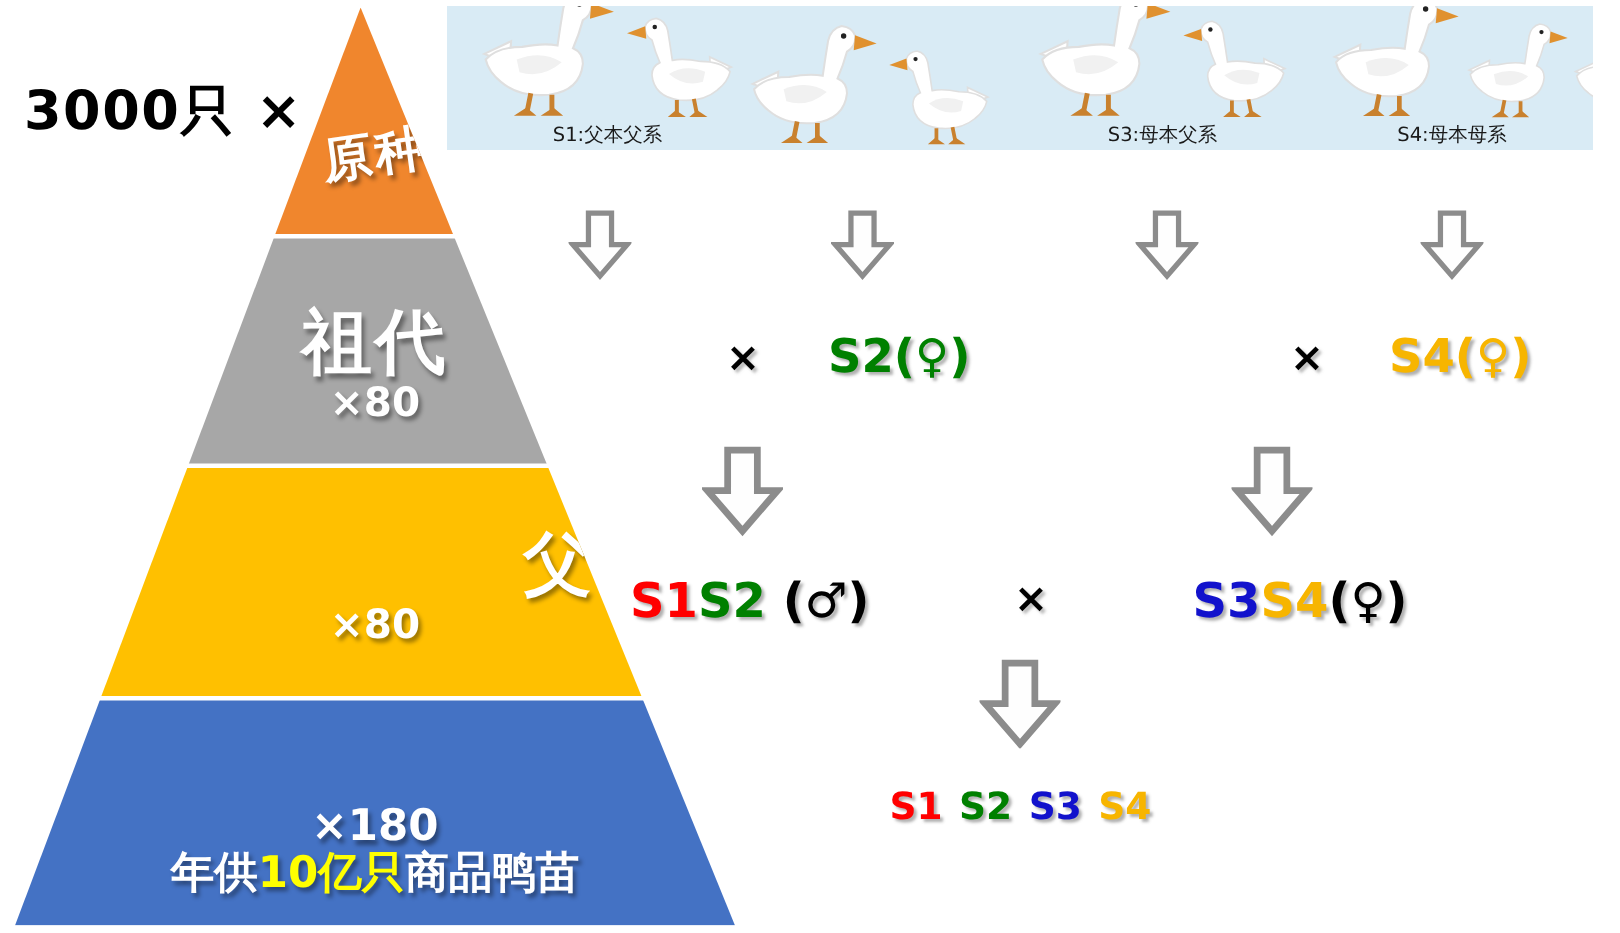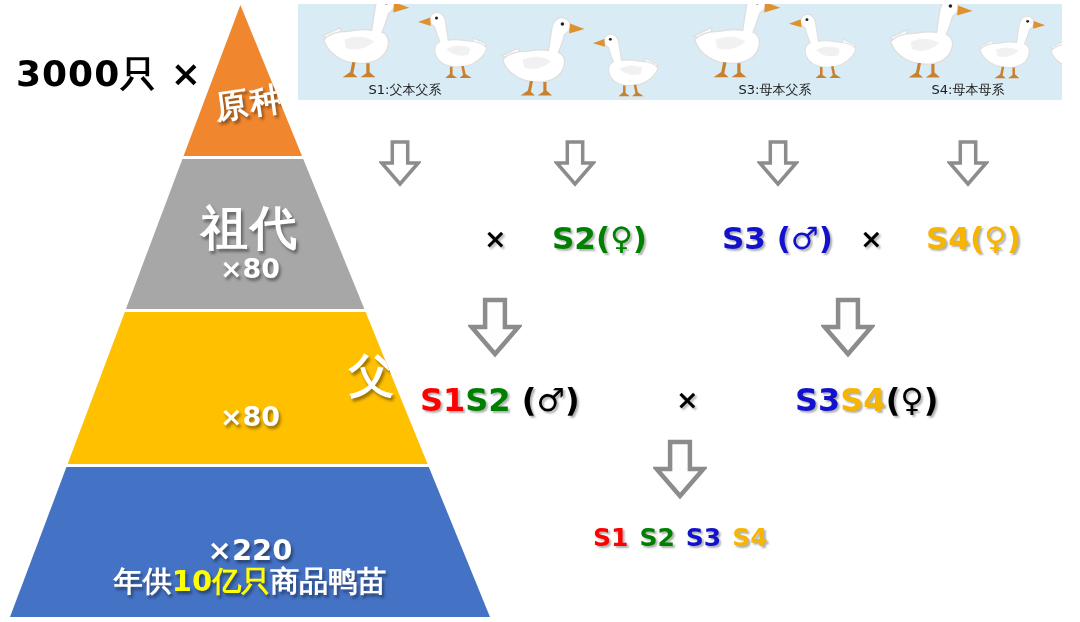--- a/index.html
+++ b/index.html
@@ -120,21 +120,21 @@
     <div class="band band-0" style="background: rgb(240, 134, 45);"></div>
     <div class="band band-1" style="background: rgb(167, 167, 167);"></div>
     <div class="band band-2" style="background: rgb(255, 192, 0);"></div>
     <div class="band band-3" style="background: rgb(68, 114, 196);"></div>
 
     <div class="pyr-label lbl-origin">原种</div>
     <div class="pyr-label lbl-zudai">祖代</div>
     <div class="pyr-label lbl-zudai-mult">×80</div>
     <div class="pyr-label lbl-fumu">父母代</div>
     <div class="pyr-label lbl-fumu-mult">×80</div>
-    <div class="pyr-label lbl-shangpin-mult">×220</div>
+    <div class="pyr-label lbl-shangpin-mult">×180</div>
     <div class="pyr-label lbl-supply"><span>年供</span><span class="hl">10亿只</span><span>商品鸭苗</span></div>
   </div>
 
   <div class="banner">
     <div class="duck-group dg-1">
       <div class="ducks">
         <svg class="duck" width="94" height="92" viewBox="0 0 100 98">
             <use href="#duck"></use>
           </svg>
         <svg class="duck flip" width="76" height="74" viewBox="0 0 100 98">
@@ -196,21 +196,20 @@
       </svg>
     </div>
   <div class="arrow ar-a4">
     <svg width="42" height="64" viewBox="0 0 60 66">
         <use href="#hollow-arrow"></use>
       </svg>
     </div>
 
   <div class="cross g1-lx">×</div>
   <div class="sx c-s2 g1-lf">S2(♀)</div>
-  <div class="sx c-s3 g1-rm">S3 (♂)</div>
   <div class="cross g1-rx">×</div>
   <div class="sx c-s4 g1-rf">S4(♀)</div>
 
   <div class="arrow ar-b1">
     <svg width="54" height="62" viewBox="0 0 60 66">
         <use href="#hollow-arrow"></use>
       </svg>
     </div>
   <div class="arrow ar-b2">
     <svg width="54" height="62" viewBox="0 0 60 66">

